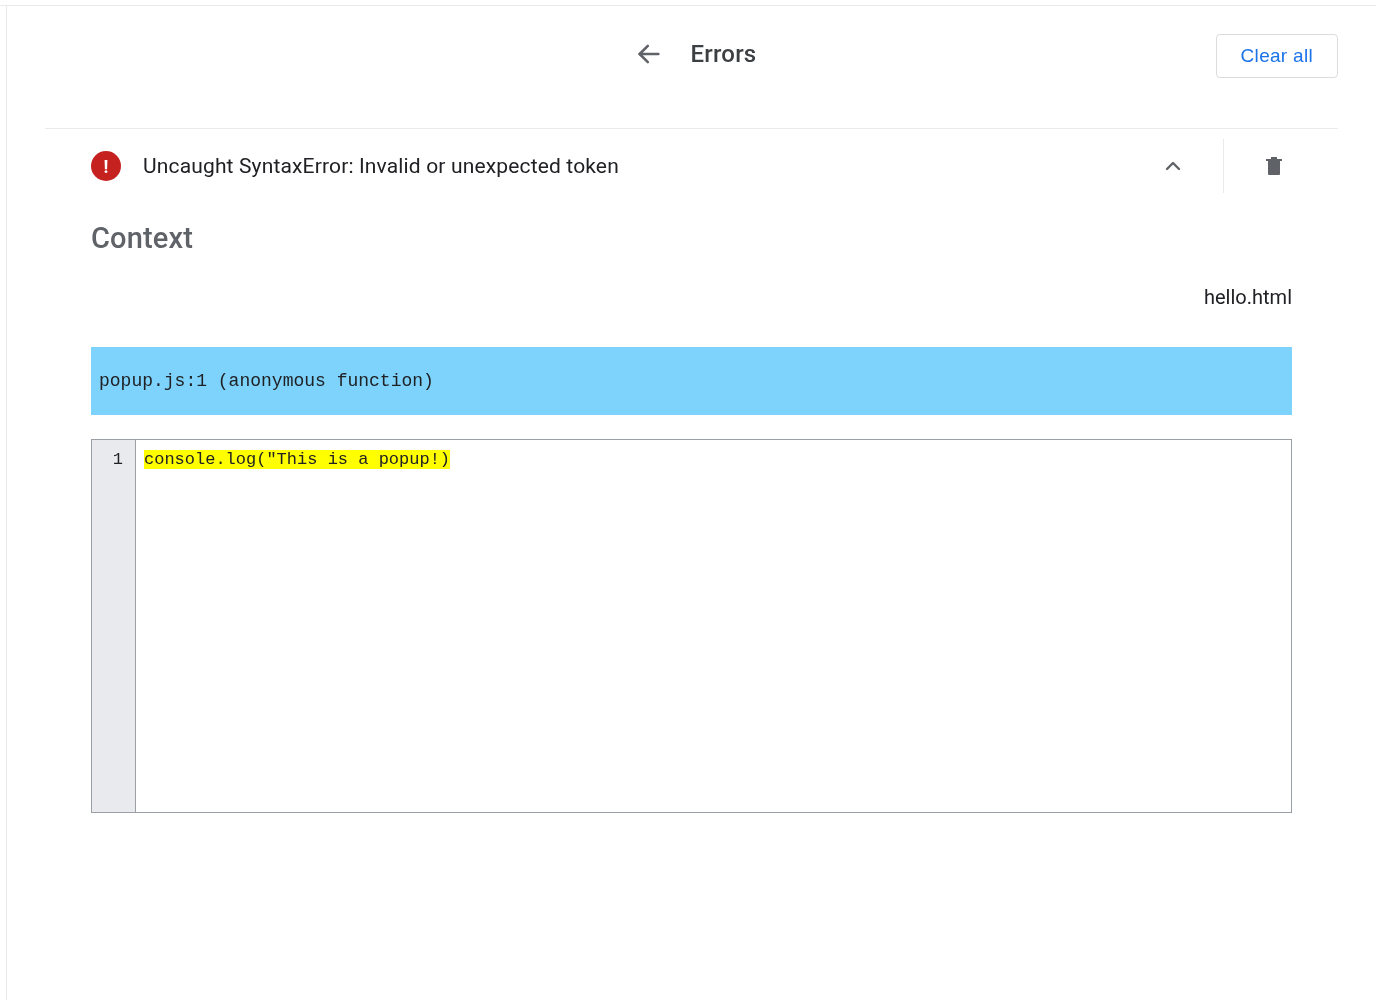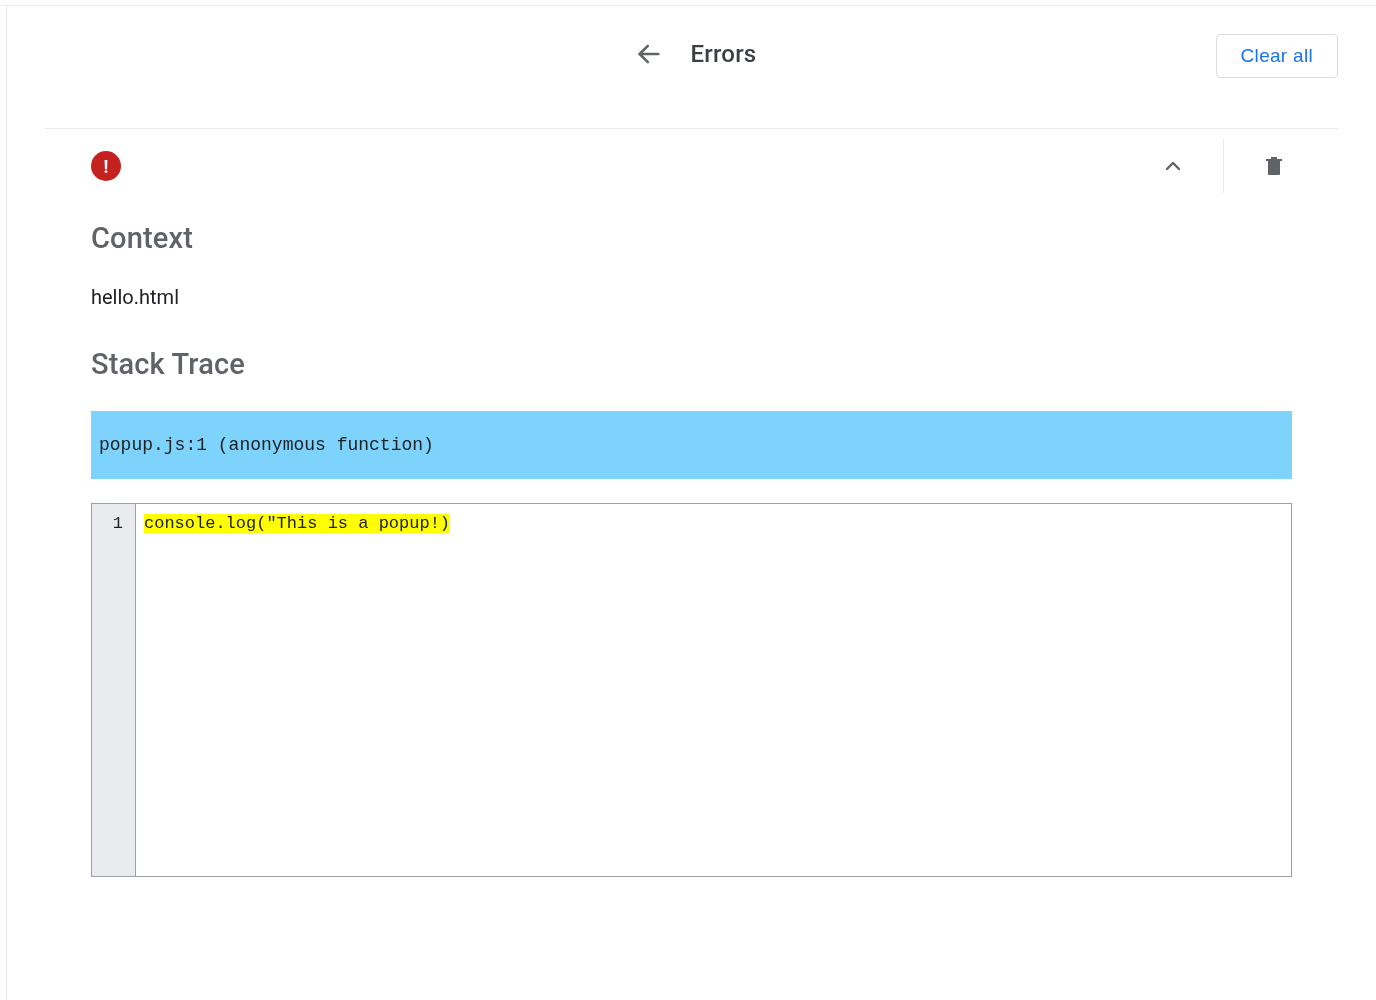--- a/index.html
+++ b/index.html
@@ -147,20 +147,21 @@
       font-size: 29px;
       font-weight: 500;
       color: #5f6368;
       letter-spacing: 0.15px;
       margin-bottom: 30px;
     }
     .context-value {
       font-size: 20px;
       color: #202124;
       margin-bottom: 38px;
+      text-align: right;
     }
     .stack-trace-line {
       background: #7dd3fc;
       padding: 24px 8px;
       font-family: "Courier New", Courier, monospace;
       font-size: 18px;
       color: #202124;
       margin-top: 26px;
     }
     .code-viewer {
@@ -209,20 +210,21 @@
         </svg>
       </div>
       <div class="page-title">Errors</div>
       <button class="clear-all-btn">Clear all</button>
     </div>
 
     <div class="divider"></div>
 
     <div class="error-header">
       <div class="error-icon">!</div>
+      <div class="error-message">Uncaught SyntaxError: Invalid or unexpected token</div>
       <div class="error-actions">
         <div class="collapse-btn">
           <svg width="24" height="24" viewBox="0 0 24 24" fill="none" stroke="currentColor" stroke-width="2.4" stroke-linecap="round" stroke-linejoin="round">
             <polyline points="6 15 12 9 18 15"></polyline>
           </svg>
         </div>
         <div class="action-divider"></div>
         <div class="trash-btn">
           <svg width="24" height="24" viewBox="0 0 24 24" fill="currentColor">
             <path d="M6 7h12v13a1 1 0 0 1-1 1H7a1 1 0 0 1-1-1V7z"></path>
@@ -230,21 +232,20 @@
             <path d="M9 3h6v2H9z"></path>
           </svg>
         </div>
       </div>
     </div>
 
     <div class="error-body">
       <div class="section-label">Context</div>
       <div class="context-value">hello.html</div>
 
-      <div class="section-label">Stack Trace</div>
       <div class="stack-trace-line">popup.js:1 (anonymous function)</div>
 
       <div class="code-viewer">
         <div class="gutter">
           <div>1</div>
         </div>
         <div class="code-content"><span class="code-highlight">console.log("This is a popup!)</span></div>
       </div>
     </div>
   </div>

